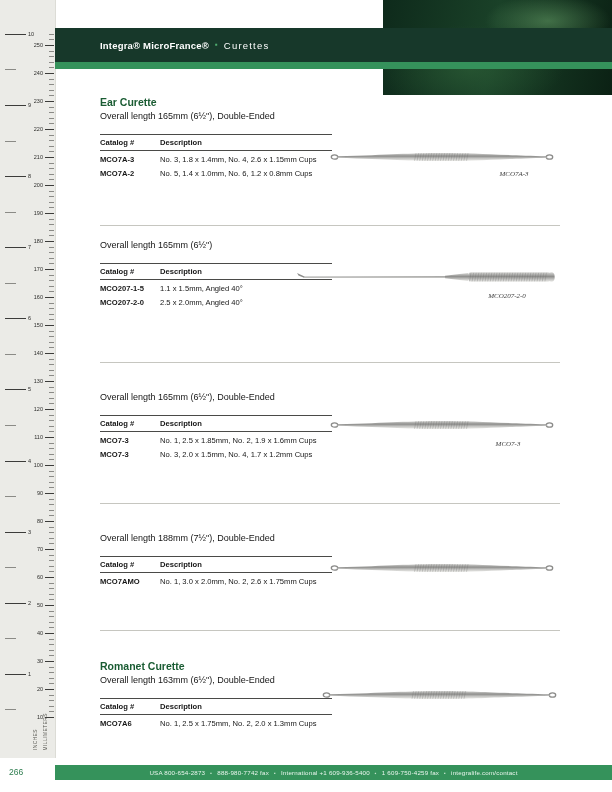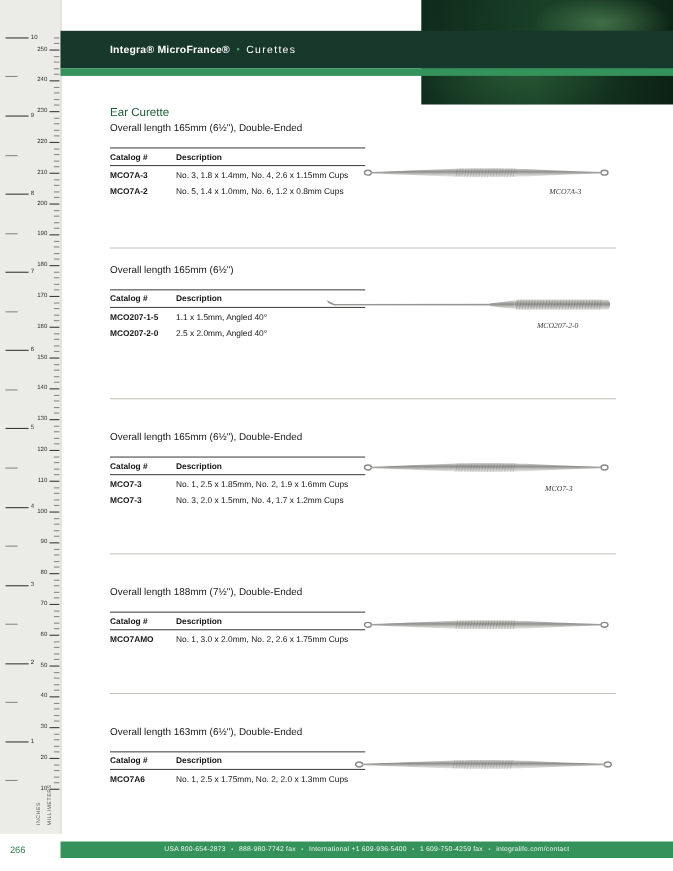--- a/index.html
+++ b/index.html
@@ -30,21 +30,21 @@
   .title-bar{position:absolute;left:55px;top:28px;width:557px;height:34px;background:#17382a;
     display:flex;align-items:center;padding-left:45px;box-sizing:border-box;}
   .brand{font-size:9.5px;font-weight:bold;color:#ffffff;letter-spacing:.2px;}
   .hsep{color:#4fae6f;font-size:8px;margin:0 6px;line-height:1;}
   .hsection{font-size:9.5px;color:#ffffff;letter-spacing:1.2px;}
   .accent-bar{position:absolute;left:55px;top:62px;width:557px;height:7px;background:#35925b;}
 
   
   .product-section{position:absolute;left:100px;width:460px;}
   .s1{top:96px}.s2{top:240px}.s3{top:392px}.s4{top:533px}.s5{top:660px}
-  .product-section h2{font-size:10.5px;font-weight:normal;color:#1a5c33;margin:0 0 3px;}
+  .product-section h2{font-size:10.5px;font-weight:bold;color:#1a5c33;margin:0 0 3px;}
   .subtitle{font-size:9px;color:#161616;margin:0 0 13px;}
   .ptable{width:232px;font-size:7.6px;color:#161616;}
   .thead{display:flex;border-top:1px solid #4a4a48;border-bottom:1px solid #4a4a48;padding:3px 0;font-weight:bold;}
   .c1{width:60px;flex:none;}
   .c2{flex:1;}
   .trow{display:flex;padding:3.5px 0 1.5px;}
   .cat{font-weight:bold;}
 
   .instrument{position:absolute;height:48px;}
   .s1 .instrument{left:230px;top:50px;width:224px;}
@@ -492,20 +492,21 @@
               <line x1="130.2" y1="7.2" x2="128.7" y2="14.8"></line>
               <line x1="132.8" y1="7.2" x2="131.3" y2="14.8"></line>
               <line x1="135.4" y1="7.2" x2="133.9" y2="14.8"></line>
               <line x1="138.0" y1="7.2" x2="136.5" y2="14.8"></line>
             </g>
   </svg>
       
     </div>
   </section>
       <section class="product-section s5" data-name="product-section">
+    <h2 data-name="section-title">Romanet Curette</h2>
     <p class="subtitle" data-name="section-subtitle">Overall length 163mm (6½"), Double-Ended</p>
     <div class="ptable" data-name="product-table">
       <div class="thead" data-name="table-header">
         <span class="c1" data-name="col-catalog">Catalog #</span>
         <span class="c2" data-name="col-description">Description</span>
       </div>
     <div class="trow" data-name="table-row">
             <span class="c1 cat" data-name="catalog-number">MCO7A6</span>
             <span class="c2" data-name="description">No. 1, 2.5 x 1.75mm, No. 2, 2.0 x 1.3mm Cups</span>
           </div>

